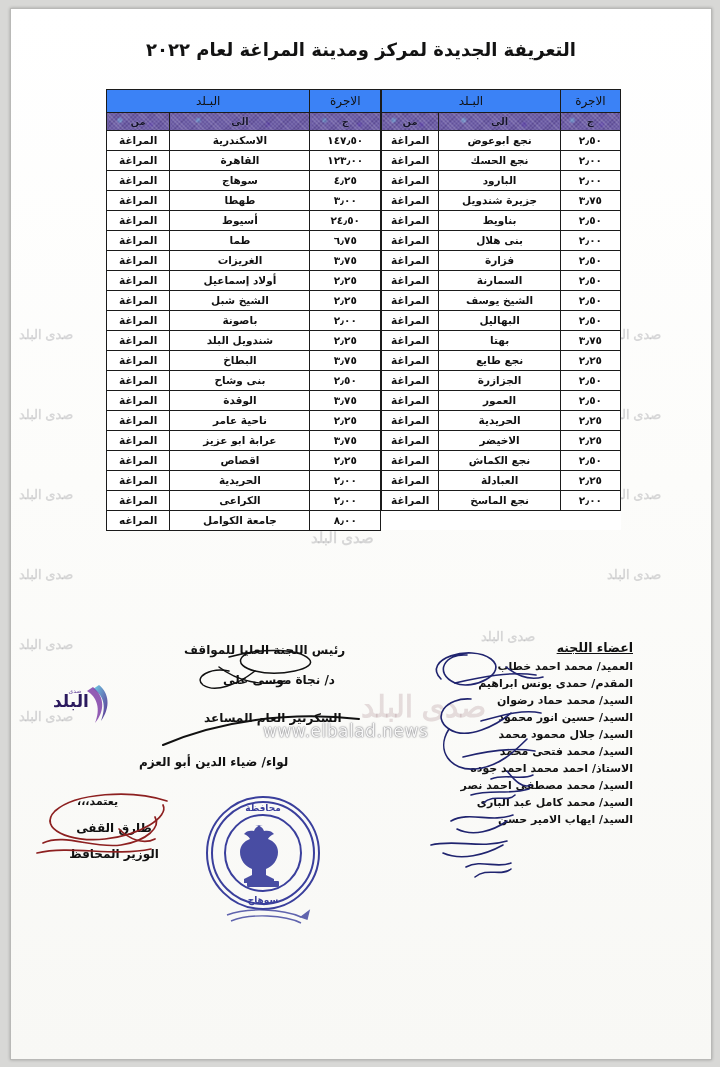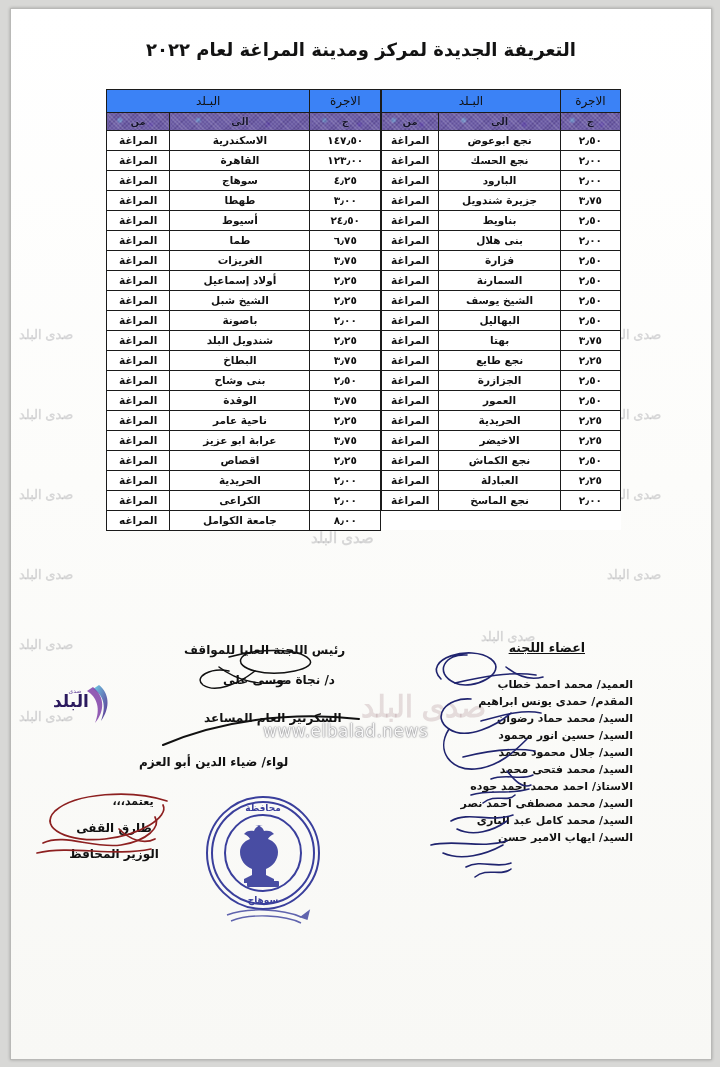--- a/index.html
+++ b/index.html
@@ -82,40 +82,40 @@
 
   
   .sig-right{
     position:absolute;top:630px;right:78px;
     text-align:right;
     font-size:11px;line-height:17px;color:#111;
     font-weight:bold;
   }
   .sig-right .hdr{
     font-size:12.5px;text-decoration:underline;
-    margin-bottom:20px;display:block;text-align:center;
+    margin-bottom:2px;display:block;
   }
   .sig-right .row{white-space:nowrap;display:block;}
 
   .sig-left{
     position:absolute;top:634px;left:118px;
     width:300px;text-align:center;
     font-size:12px;font-weight:bold;color:#111;
   }
   .sig-left .line1{display:block;text-align:left;padding-left:55px;}
   .sig-left .line2{display:block;text-align:center;margin-top:16px;}
   .sig-left .line3{display:block;text-align:left;padding-left:75px;margin-top:24px;}
   .sig-left .line4{display:block;text-align:left;padding-left:10px;margin-top:30px;}
 
   .approve{
     position:absolute;top:780px;left:28px;
     text-align:center;width:150px;
     font-size:12px;font-weight:bold;color:#111;line-height:26px;
   }
-  .approve .kw{display:block;font-size:11px;text-align:center;padding-left:38px;}
+  .approve .kw{display:block;font-size:11px;text-align:left;padding-left:38px;}
   .approve .name{display:block;}
   .approve .date{display:block;font-size:12px;letter-spacing:1px;margin-top:4px;}
 
   
   .ink{position:absolute;pointer-events:none;}
   .ink svg{display:block;overflow:visible;}
 
   
   .stamp{
     position:absolute;left:186px;top:782px;

